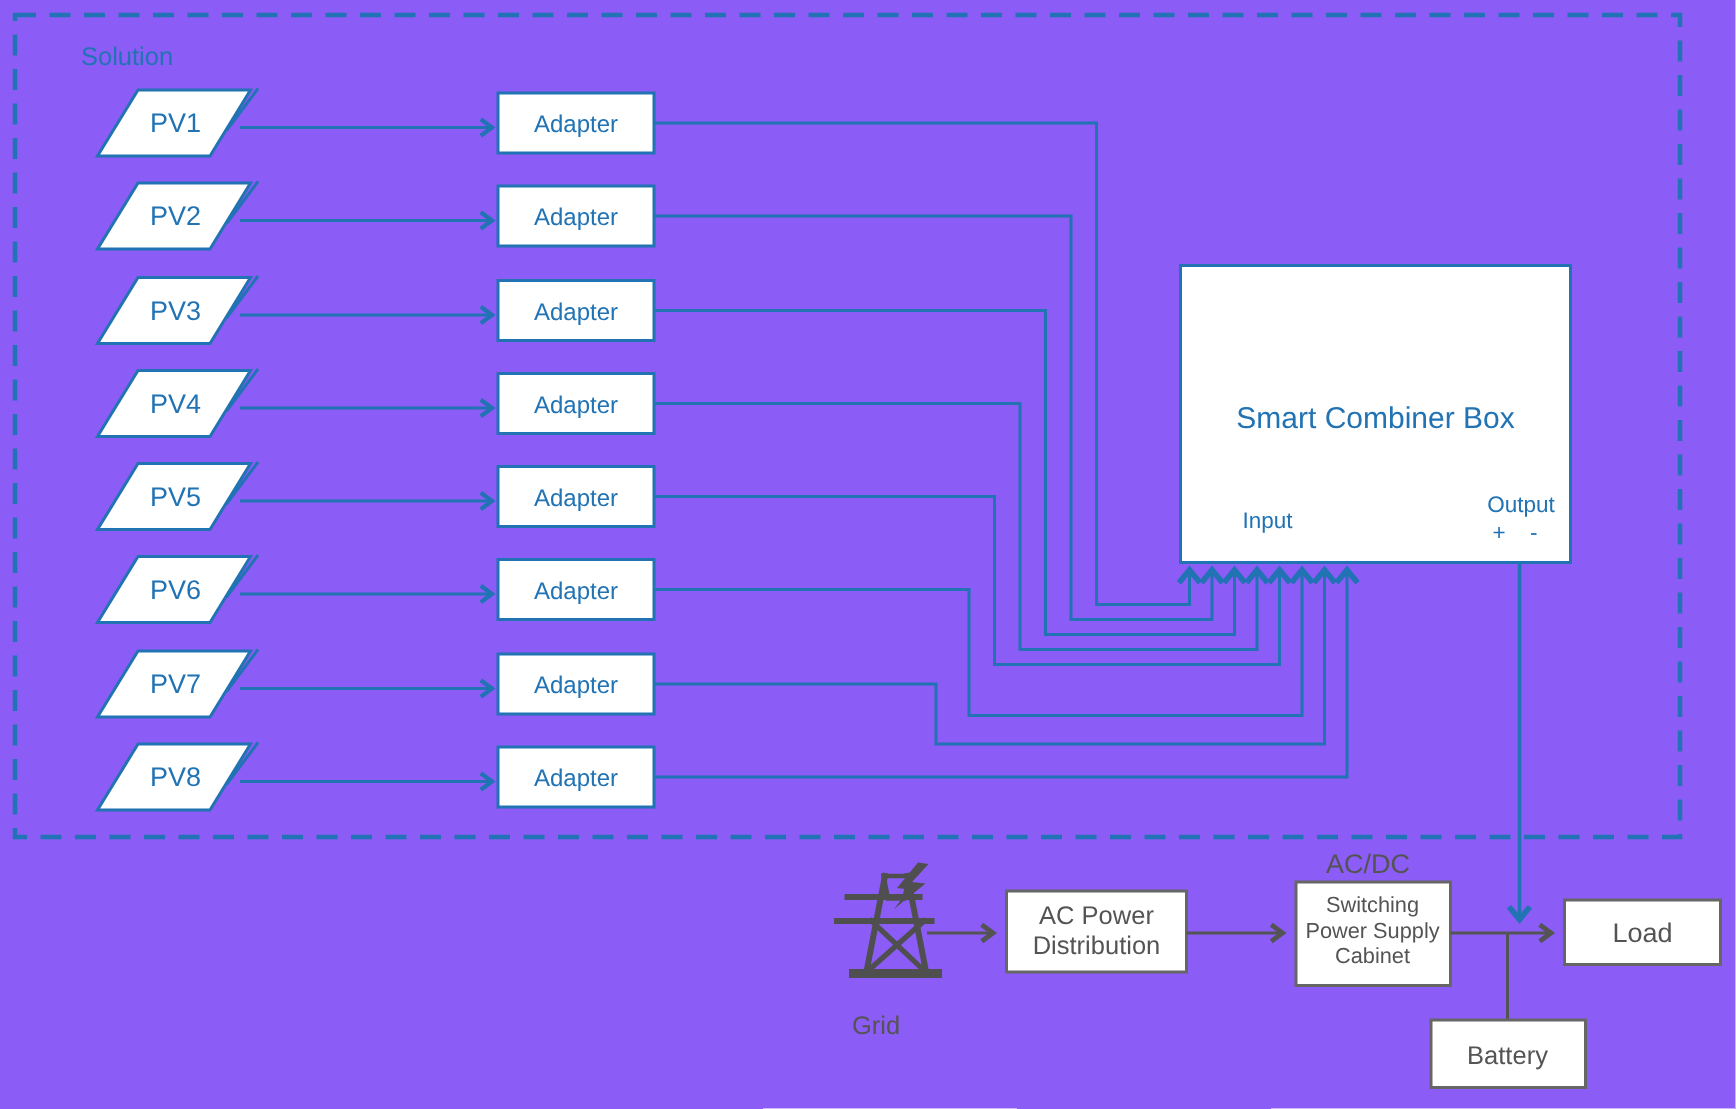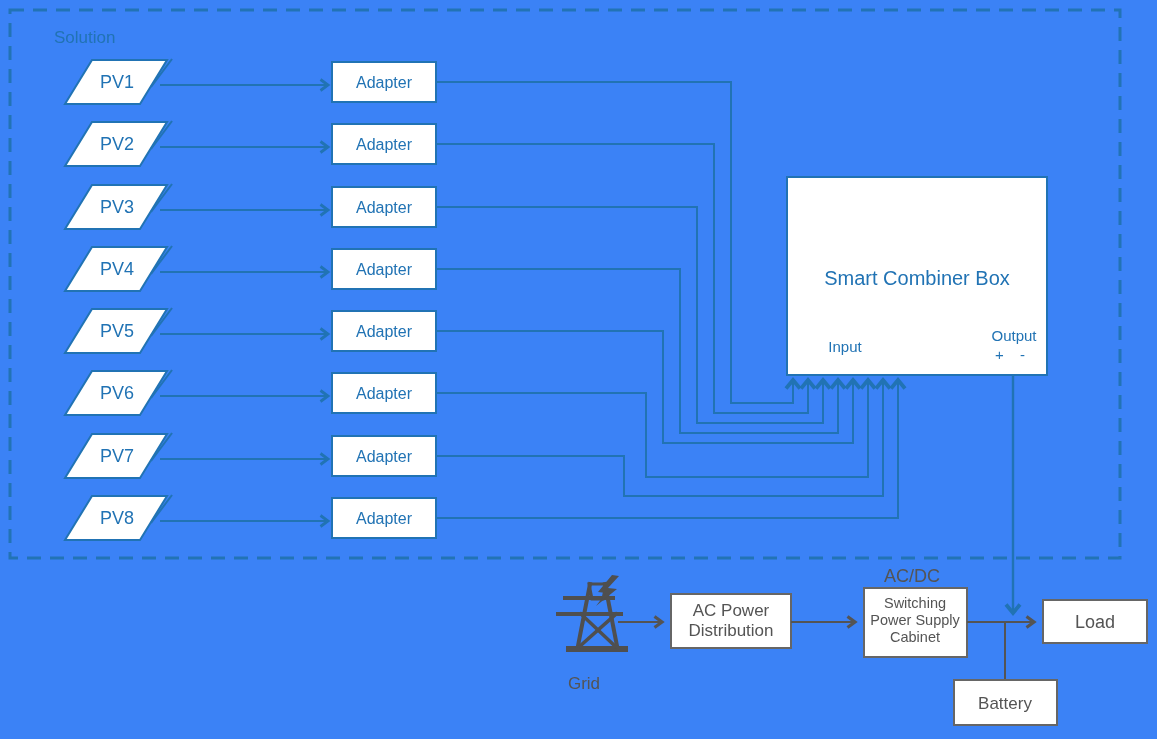--- a/index.html
+++ b/index.html
@@ -1,16 +1,16 @@
 <!DOCTYPE html>
 <html><head>
 <meta charset="utf-8">
 <style>
   html,body{margin:0;padding:0;background:#ffffff;}
-  .stage{position:relative;width:1157px;height:739px;background:#3b82f6;overflow:hidden;
+  .stage{position:relative;width:1157px;height:739px;background:#8b5cf6;overflow:hidden;
          font-family:"Liberation Sans", sans-serif;}
   svg{display:block}
   text{font-family:"Liberation Sans", sans-serif;}
   .t-blue{fill:#2173b4;}
   .t-gray{fill:#545454;}
   .f-solution{font-size:17px;}
   .f-pv{font-size:18px;}
   .f-adapter{font-size:16px;}
   .f-title{font-size:20px;}
   .f-io{font-size:15px;}

